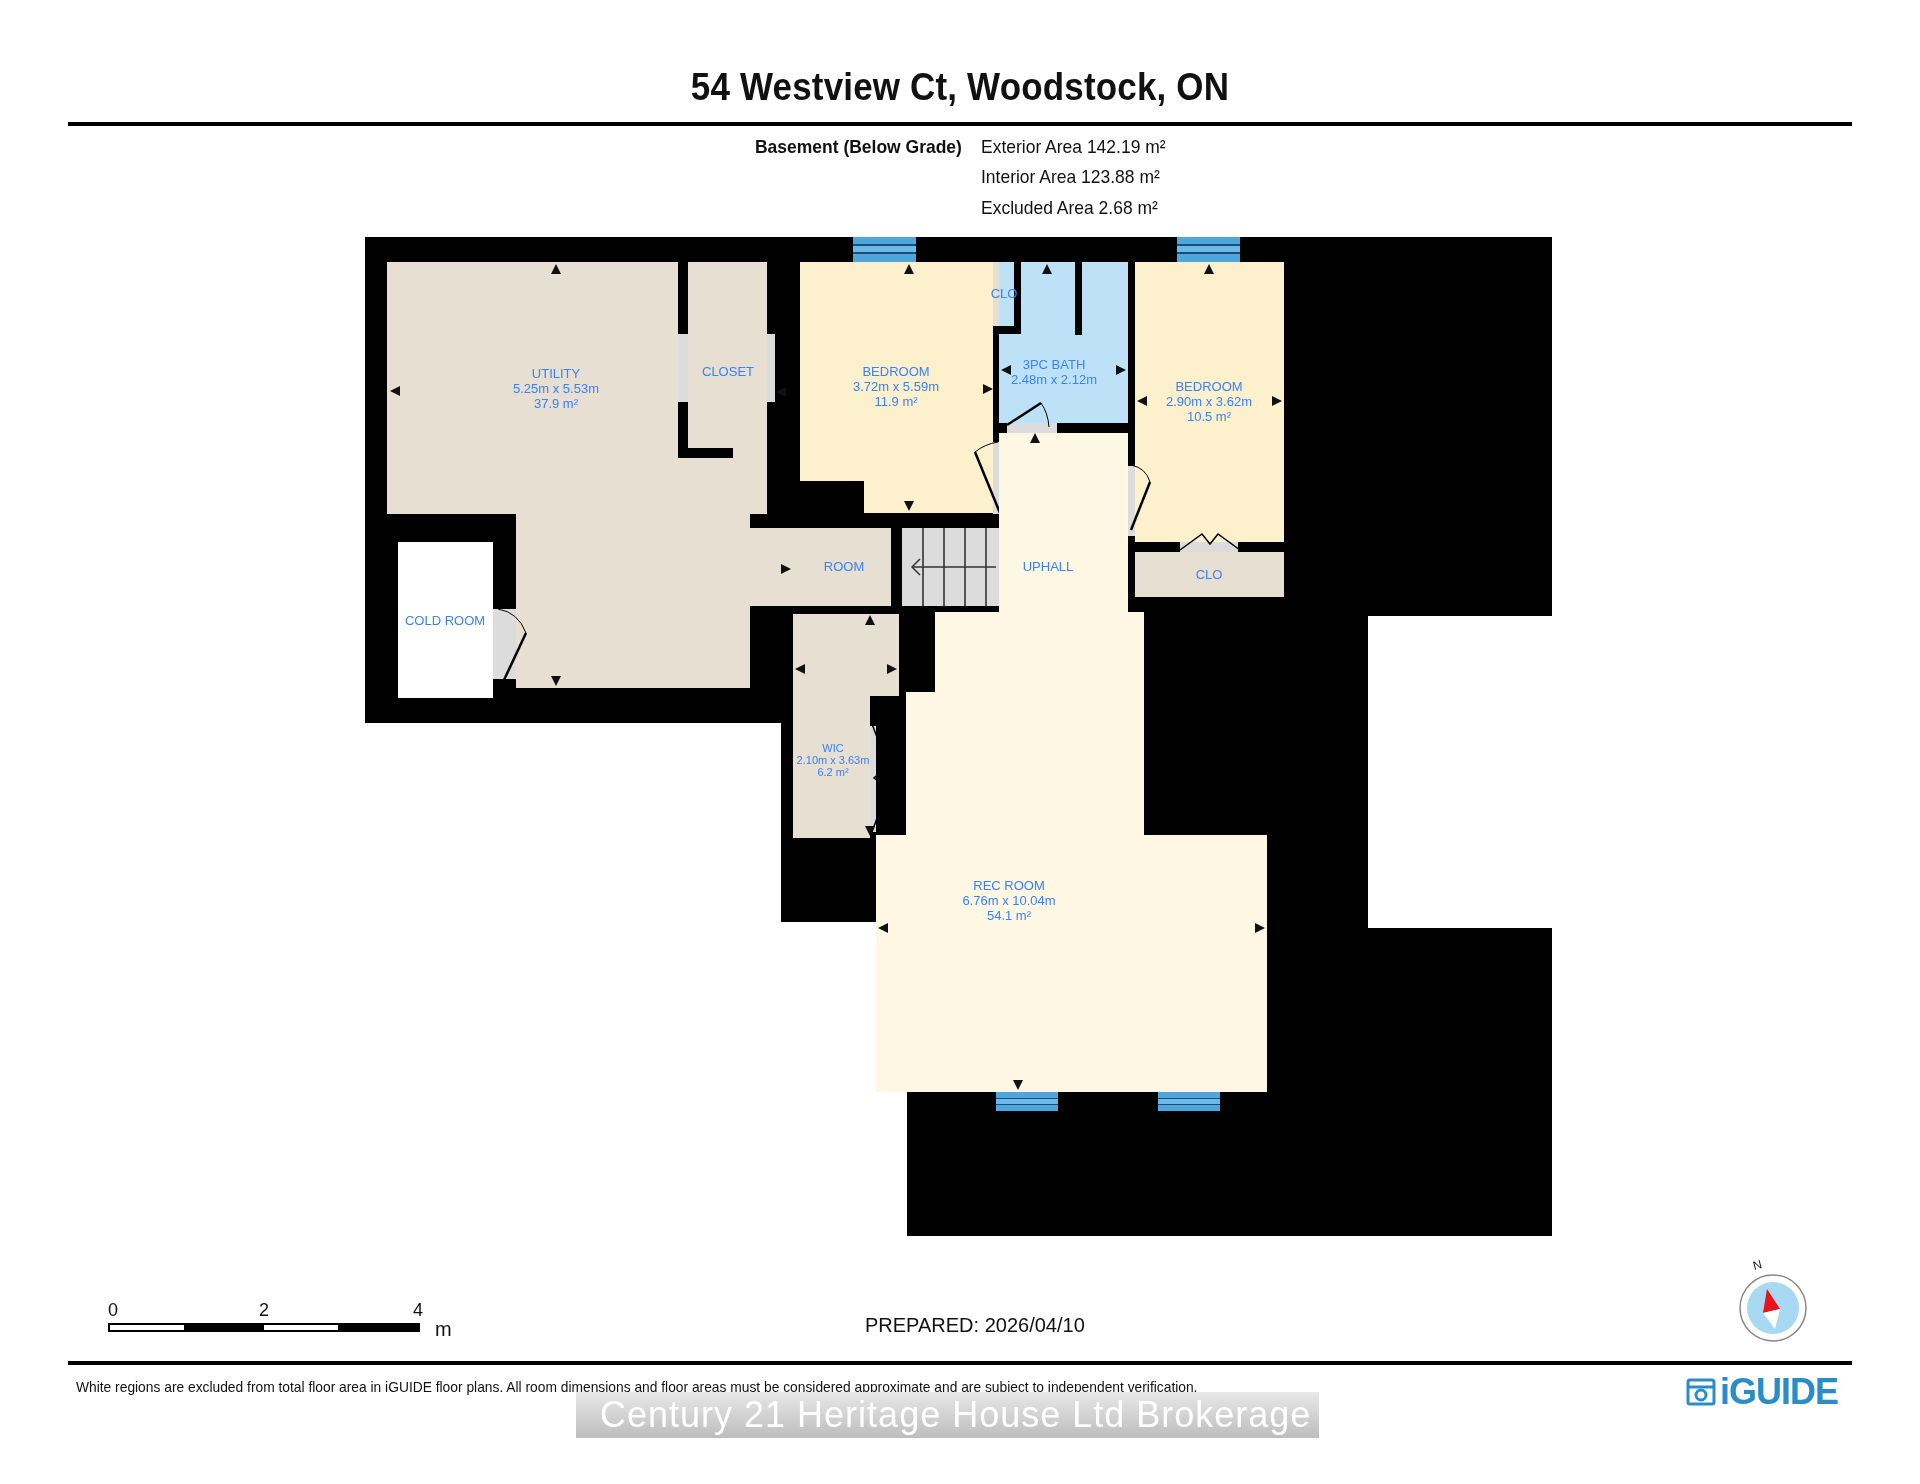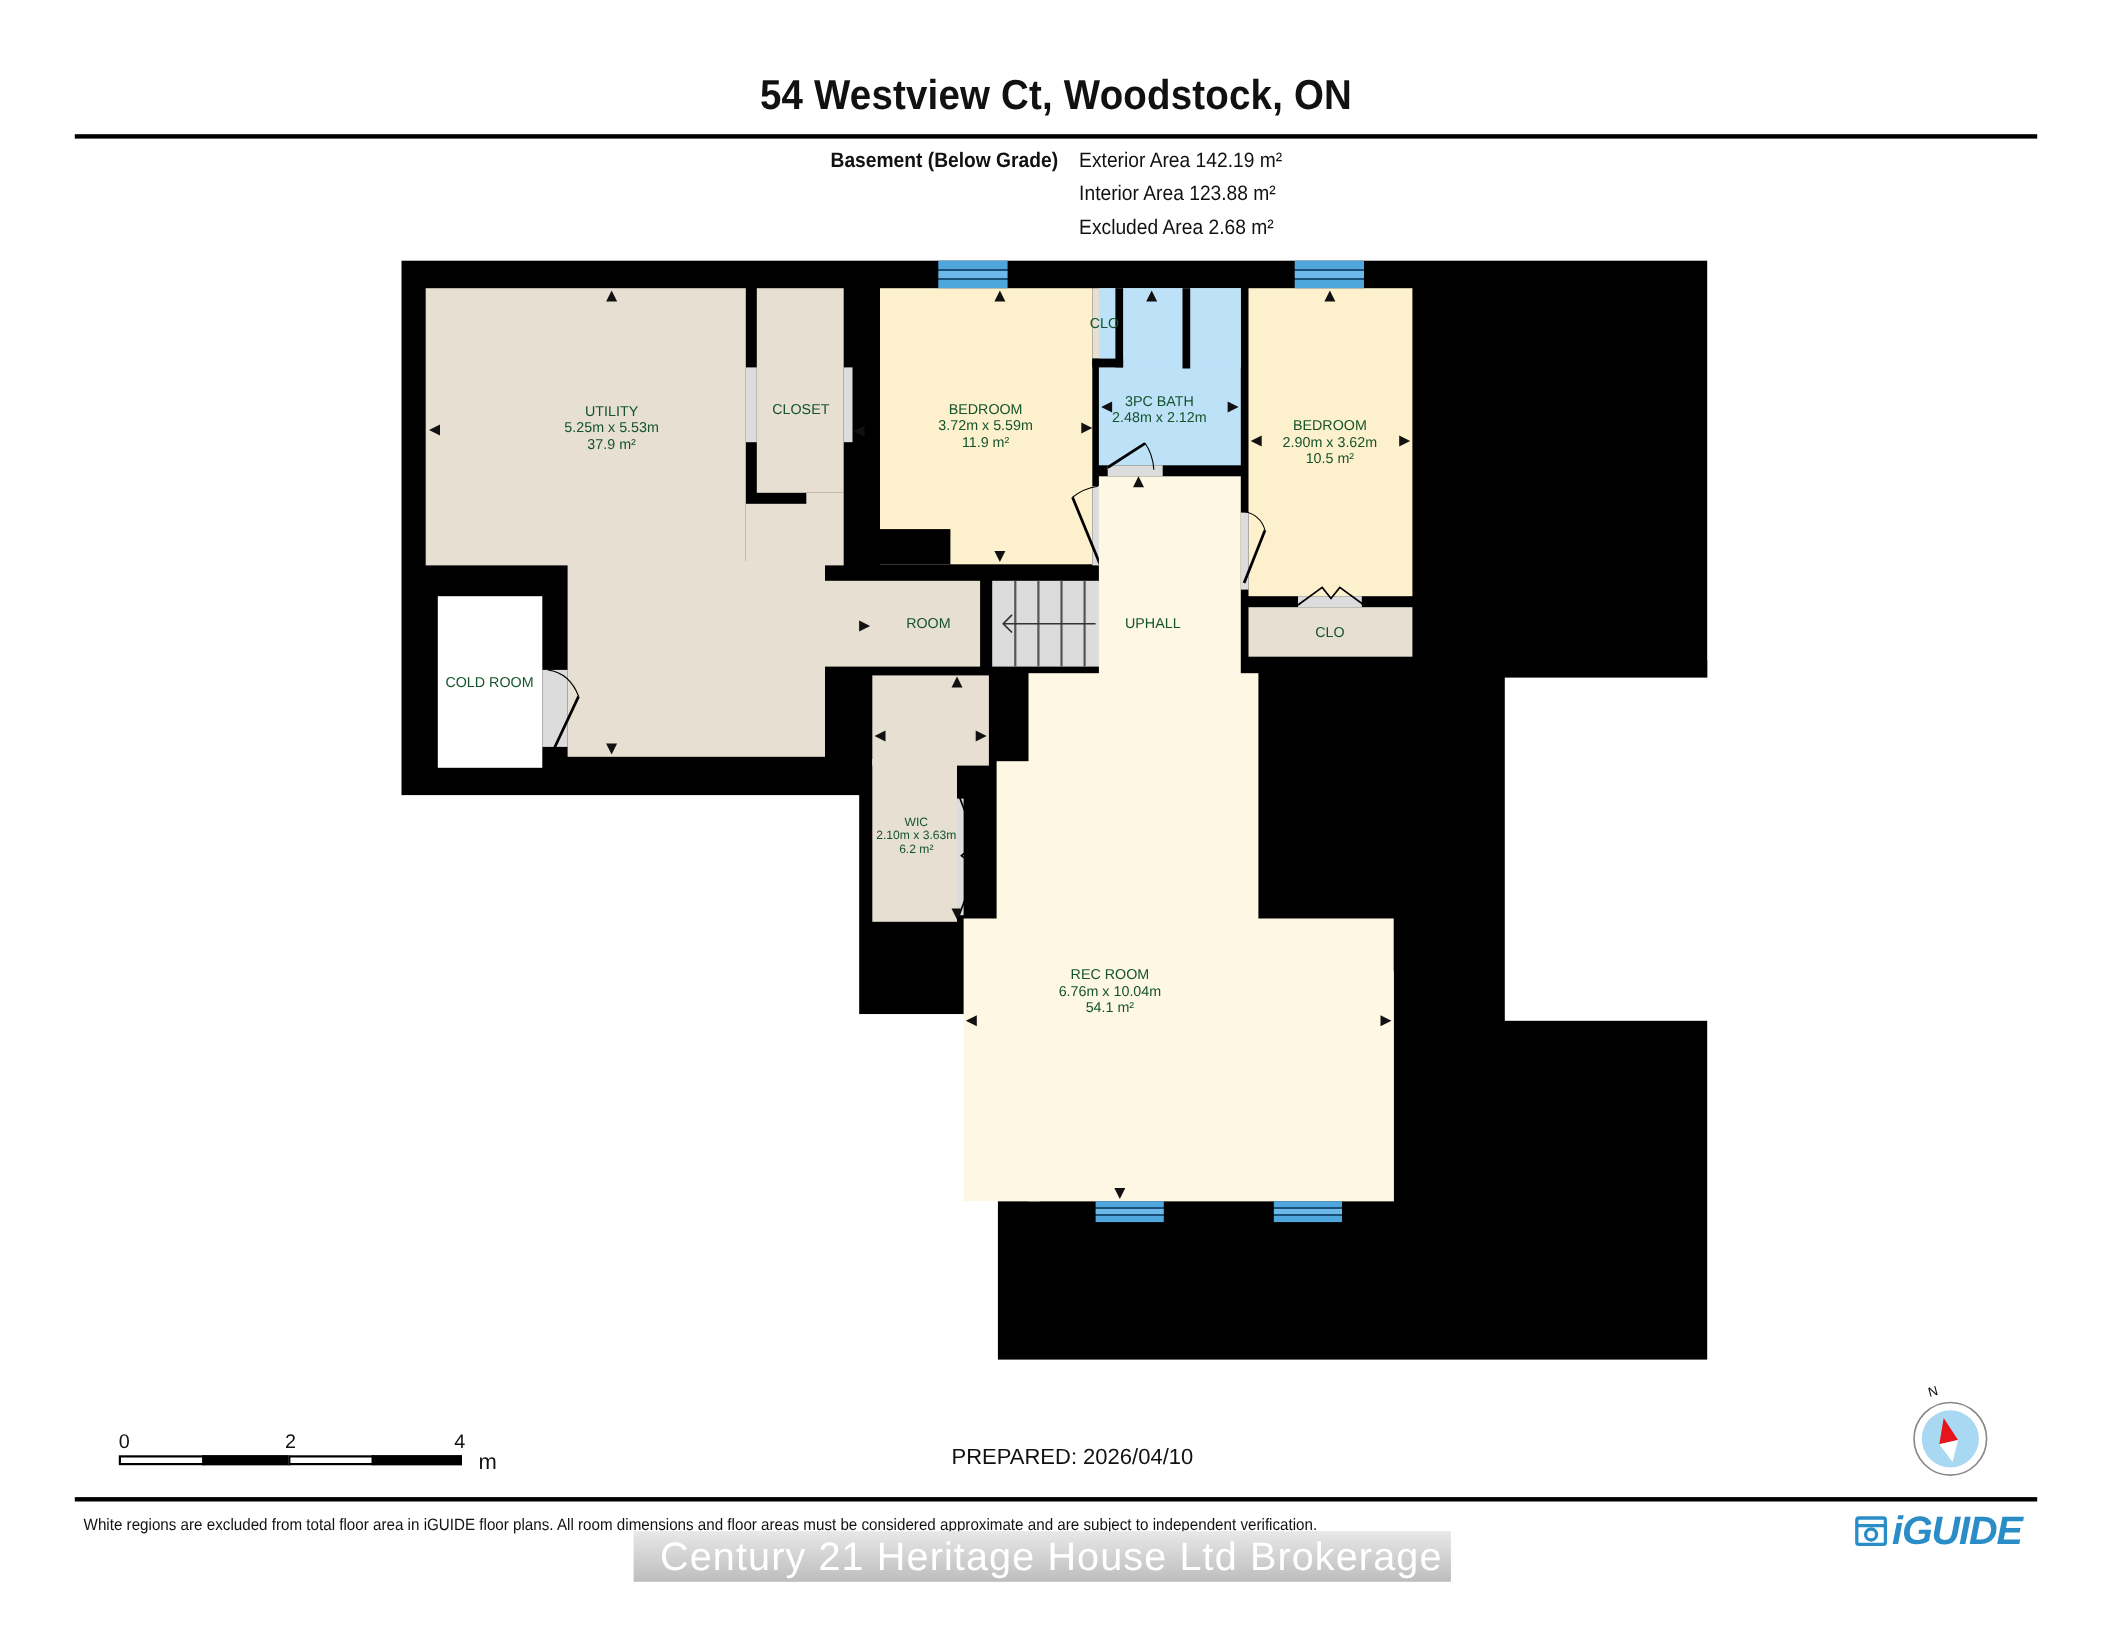--- a/index.html
+++ b/index.html
@@ -11,21 +11,21 @@
   .meta-val{font-size:19px;transform:scaleX(0.92);transform-origin:left center;}
   .wall{background:#000;}
   .room{position:absolute;}
   .utility{background:#e6dfd2;}
   .bedroom{background:#fdf0cc;}
   .bath{background:#bde2f8;}
   .rec{background:#fef7e3;}
   .gray{background:#dcdcdc;}
   .white{background:#fff;}
   .win{background:linear-gradient(#4fa6dd 0 30%,#1a4f78 30% 38%,#6cb8e8 38% 62%,#1a4f78 62% 70%,#4fa6dd 70%);}
-  .lbl{position:absolute;text-align:center;font-size:13px;line-height:15px;color:#14532d;white-space:nowrap;transform:translateX(-50%);}
+  .lbl{position:absolute;text-align:center;font-size:13px;line-height:15px;color:#3b82f6;white-space:nowrap;transform:translateX(-50%);}
   .lbl.small{font-size:11px;line-height:12px;}
   .lbl .name{display:block;}
   .arrow{position:absolute;width:0;height:0;}
   .ar-up{border-left:5px solid transparent;border-right:5px solid transparent;border-bottom:10px solid #111;}
   .ar-down{border-left:5px solid transparent;border-right:5px solid transparent;border-top:10px solid #111;}
   .ar-left{border-top:5px solid transparent;border-bottom:5px solid transparent;border-right:10px solid #111;}
   .ar-right{border-top:5px solid transparent;border-bottom:5px solid transparent;border-left:10px solid #111;}
   .stair-line{position:absolute;background:#555;width:2px;}
   .scale-seg{position:absolute;height:9px;border:2px solid #000;box-sizing:border-box;}
   .footer-text{font-size:15px;transform:scaleX(0.92);transform-origin:left center;white-space:nowrap;}
@@ -227,20 +227,20 @@
     <circle cx="36" cy="36" r="33" fill="#fff" stroke="#888" stroke-width="1.5"></circle>
     <circle cx="36" cy="36" r="26" fill="#a9d8f2"></circle>
     <polygon points="30,17 26,41 43,37" fill="#e8141b"></polygon>
     <polygon points="26,41 43,37 38,57" fill="#fff"></polygon>
   </svg>
 </div>
 
 <div class="abs rule" style="left:68px;top:1361px;width:1784px;height:4px;"></div>
 <div class="abs footer-text" style="left:76px;top:1378px;">White regions are excluded from total floor area in iGUIDE floor plans. All room dimensions and floor areas must be considered approximate and are subject to independent verification.</div>
 <div class="abs watermark" style="left:576px;top:1392px;padding-left:24px;">Century 21 Heritage House Ltd Brokerage</div>
-<div class="abs logo" style="left:1686px;top:1371px;font-style:italic;">
+<div class="abs logo" style="left:1686px;top:1371px;">
   <svg width="30" height="30" viewBox="0 0 30 30">
     <rect x="2" y="3" width="26" height="24" rx="2" fill="none" stroke="#2a8dc8" stroke-width="3"></rect>
     <line x1="2" y1="10" x2="28" y2="10" stroke="#2a8dc8" stroke-width="3"></line>
     <circle cx="15" cy="18" r="5" fill="none" stroke="#2a8dc8" stroke-width="3"></circle>
   </svg>
   <span>iGUIDE</span>
 </div>
 
 </body></html>

